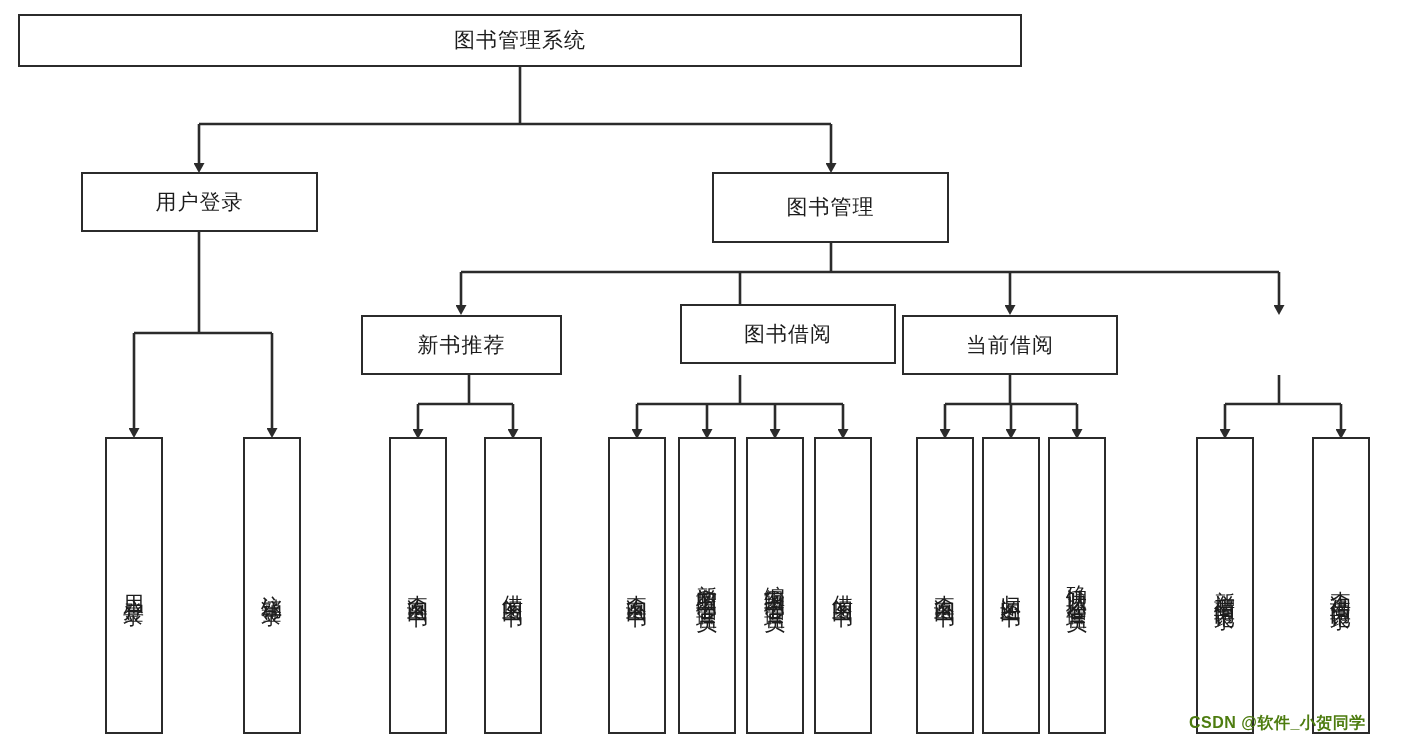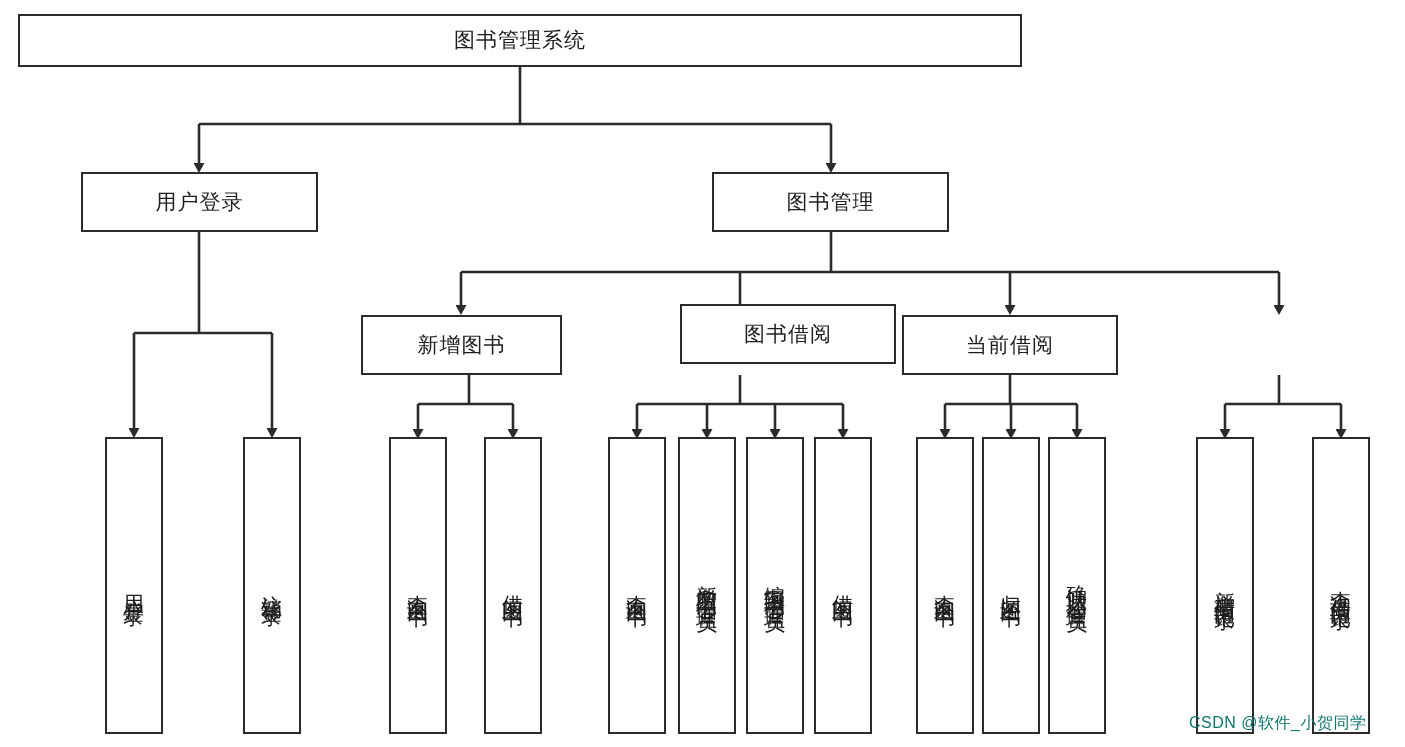--- a/index.html
+++ b/index.html
@@ -53,25 +53,26 @@
     letter-spacing:4px;
     line-height:1;
     white-space:nowrap;
     text-align:center;
   }
   .watermark{
     position:absolute;
     left:1189px;
     top:713px;
     font-size:16px;
-    color:#0f766e;
+    color:#4d7c0f;
     letter-spacing:0.5px;
     white-space:nowrap;
     z-index:6;
     user-select:none;
+    font-weight:bold;
   }
 </style>
 </head>
 <body>
 
 <div id="canvas">
 
   <svg id="edges" viewBox="0 0 1405 747" width="1405" height="747" xmlns="http://www.w3.org/2000/svg">
     <defs>
       <marker id="ah" markerWidth="10" markerHeight="11" refX="1" refY="5.5" orient="auto" markerUnits="userSpaceOnUse">
@@ -124,26 +125,26 @@
   </svg>
 
   <div class="node" style="left:18px;top:14px;width:1004px;height:53px;">
     <span class="lbl">图书管理系统</span>
   </div>
 
   <div class="node" style="left:81px;top:172px;width:237px;height:60px;">
     <span class="lbl">用户登录</span>
   </div>
 
-  <div class="node" style="left:712px;top:172px;width:237px;height:60px;">
+  <div class="node" style="left:712px;top:172px;width:237px;height:71px;">
     <span class="lbl">图书管理</span>
   </div>
 
   <div class="node" style="left:361px;top:315px;width:201px;height:60px;">
-    <span class="lbl">新增图书</span>
+    <span class="lbl">新书推荐</span>
   </div>
 
   <div class="node" style="left:632px;top:304px;width:216px;height:60px;margin-left:48px;">
     <span class="lbl">图书借阅</span>
   </div>
 
   <div class="node" style="left:902px;top:315px;width:216px;height:60px;align-items:center;">
     <span class="lbl">当前借阅</span>
   </div>
 

